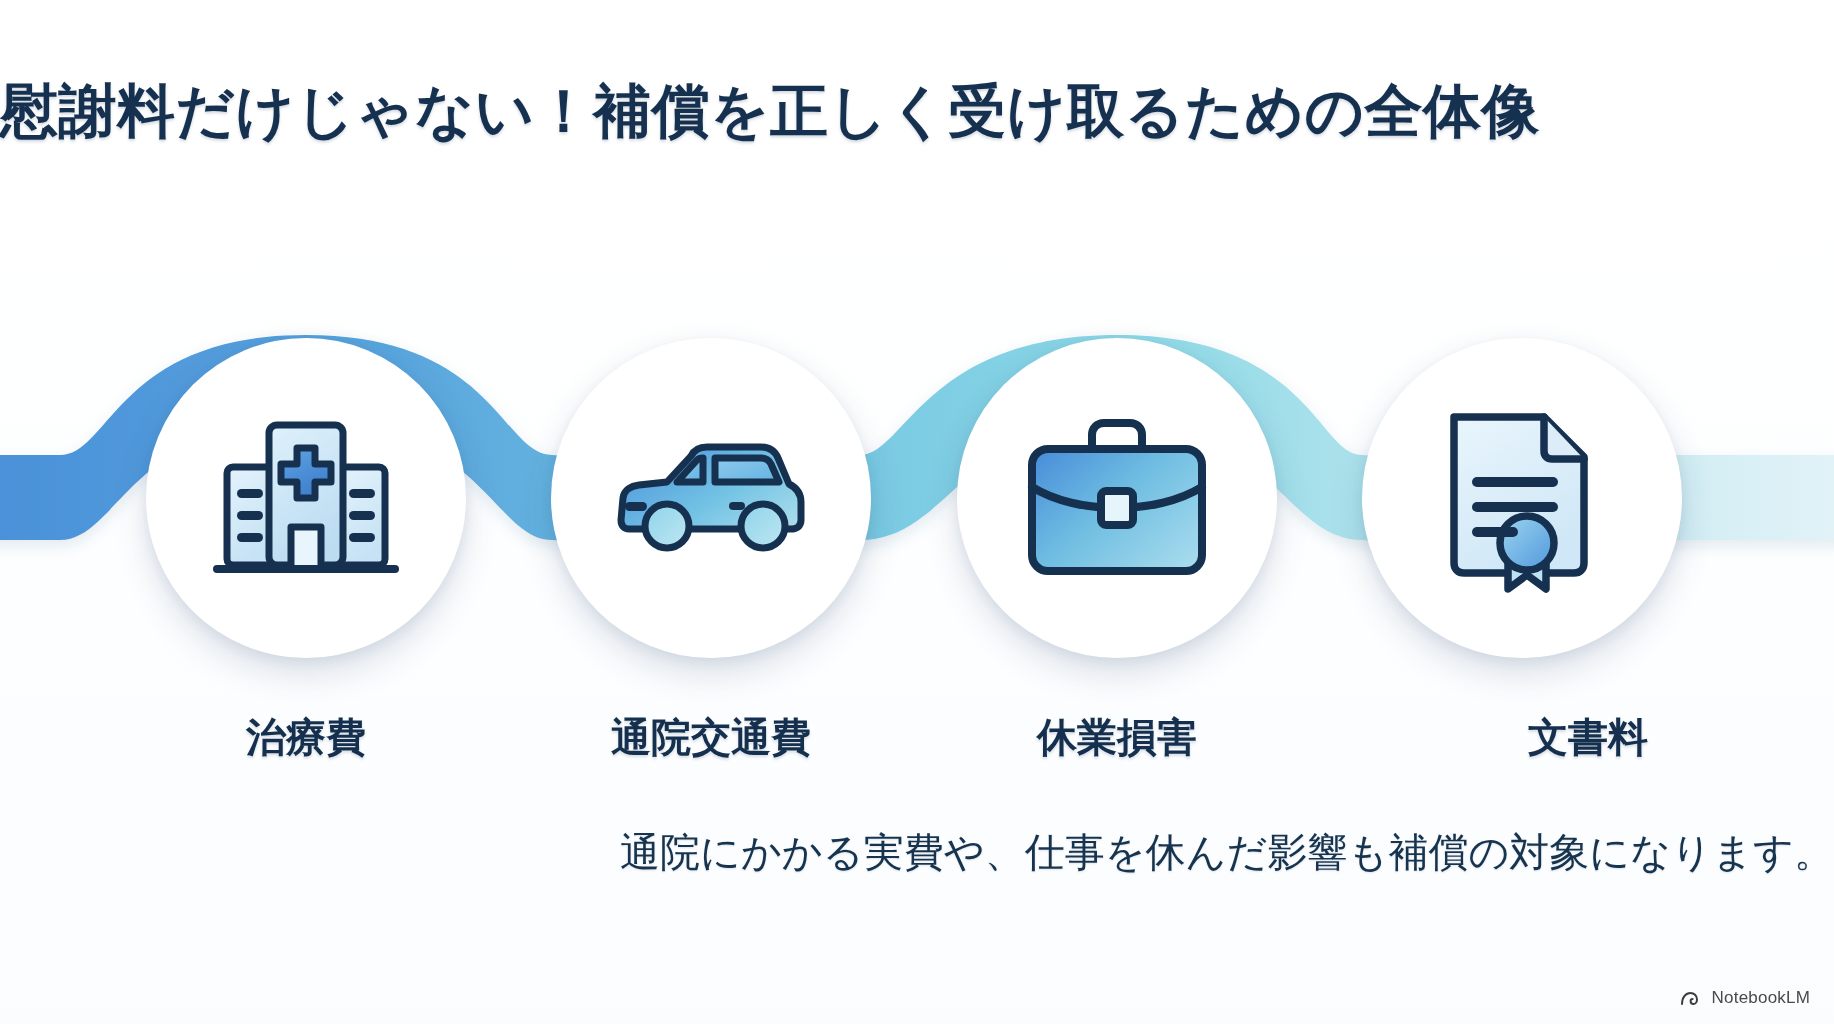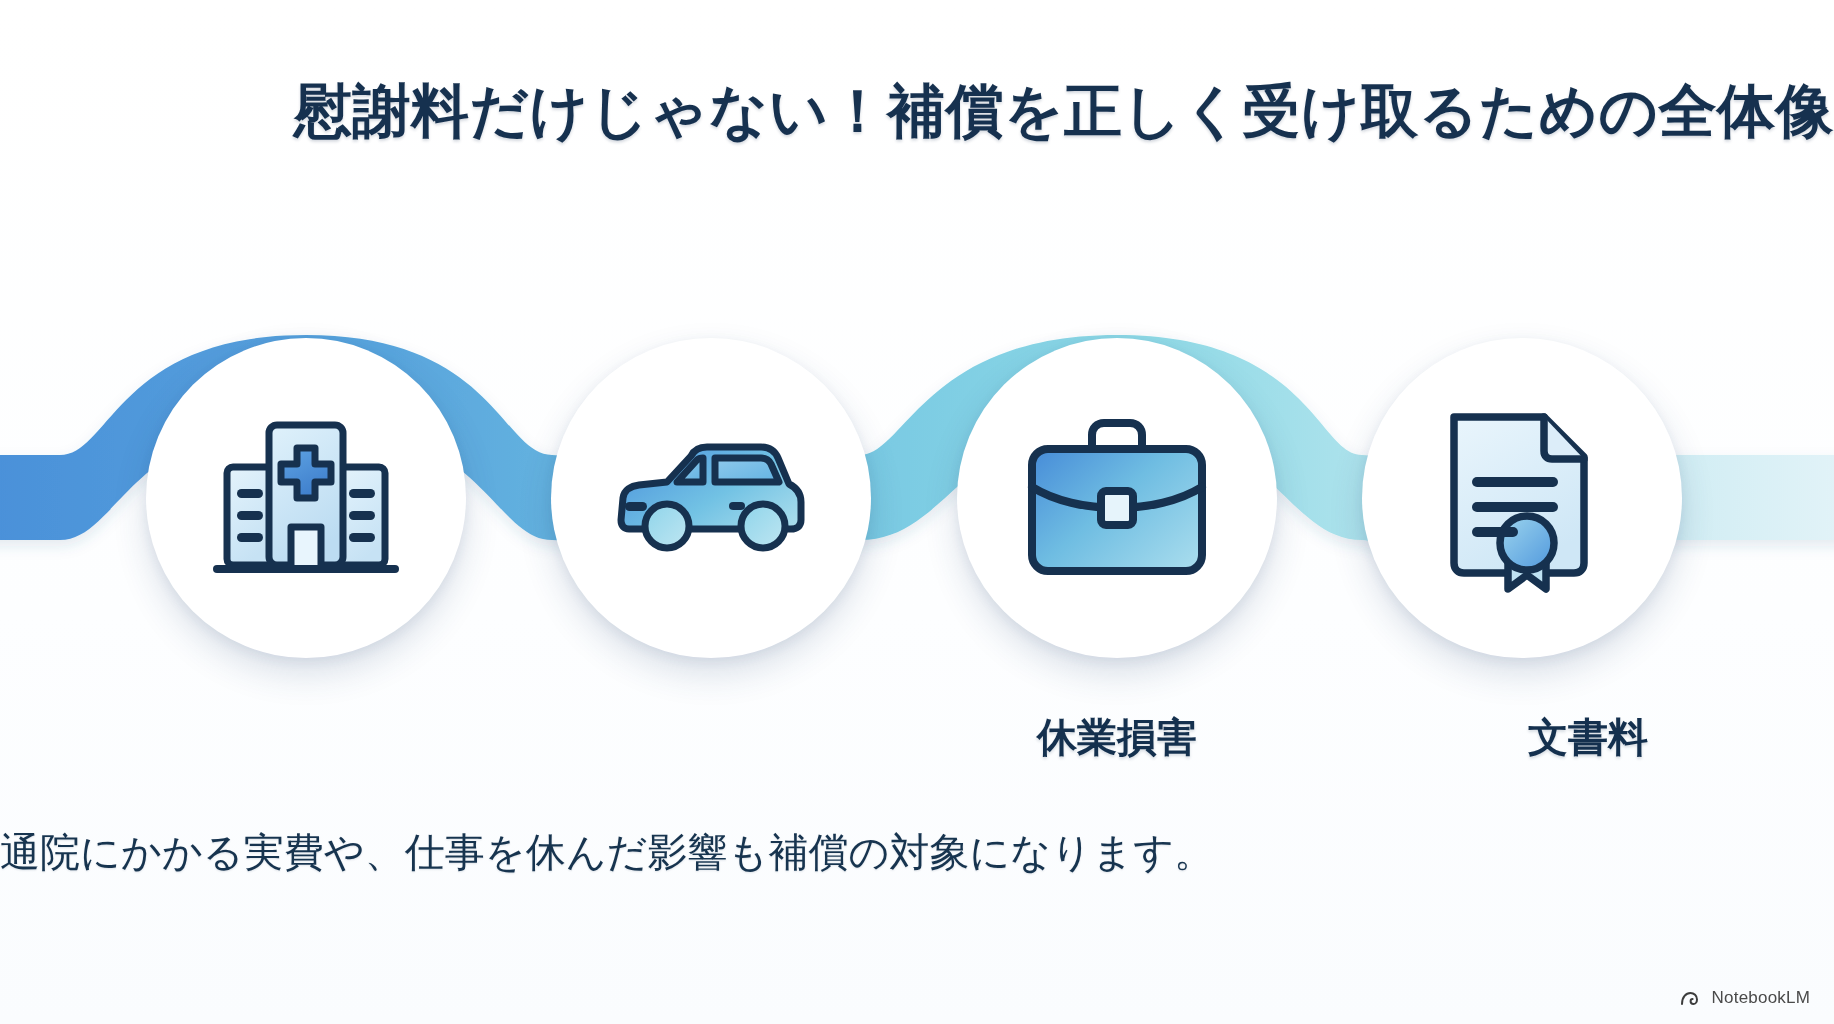--- a/index.html
+++ b/index.html
@@ -21,21 +21,21 @@
     inset: 0;
     background: linear-gradient(180deg, #ffffff 0%, #fdfeff 60%, #fafcfe 100%);
   }
 
   
   .title {
     position: absolute;
     top: 78px;
     left: 0;
     width: 100%;
-    text-align: right;
+    text-align: left;
     font-size: 58px;
     font-weight: 700;
     letter-spacing: 0.5px;
     color: #16314f;
     line-height: 1.15;
     text-shadow: 0 2px 3px rgba(20,45,75,0.18);
     white-space: nowrap;
   }
 
   
@@ -97,21 +97,21 @@
   .label-2 { left: 551px; }
   .label-3 { left: 957px; }
   .label-4 { left: 1428px; }
 
   
   .caption {
     position: absolute;
     left: 0;
     top: 822px;
     width: 100%;
-    text-align: left;
+    text-align: right;
     font-size: 40px;
     font-weight: 400;
     color: #17344f;
     line-height: 1.52;
     text-shadow: 0 1px 2px rgba(20,45,75,0.12);
   }
   .caption div { white-space: nowrap; }
 
   
   .watermark {
@@ -303,20 +303,22 @@
         <g fill="#16314f">
           <rect x="40" y="74" width="86" height="10" rx="5"></rect>
           <rect x="40" y="99" width="86" height="10" rx="5"></rect>
           <rect x="40" y="124" width="46" height="10" rx="5"></rect>
         </g>
       </svg>
     </div>
   </div>
 
   <div class="labels">
+    <div class="label label-1">治療費</div>
+    <div class="label label-2">通院交通費</div>
     <div class="label label-3">休業損害</div>
     <div class="label label-4">文書料</div>
   </div>
 
   <div class="caption">
     <div>通院にかかる実費や、仕事を休んだ影響も補償の対象になります。</div>
   </div>
 
   <div class="watermark">
     <span>

